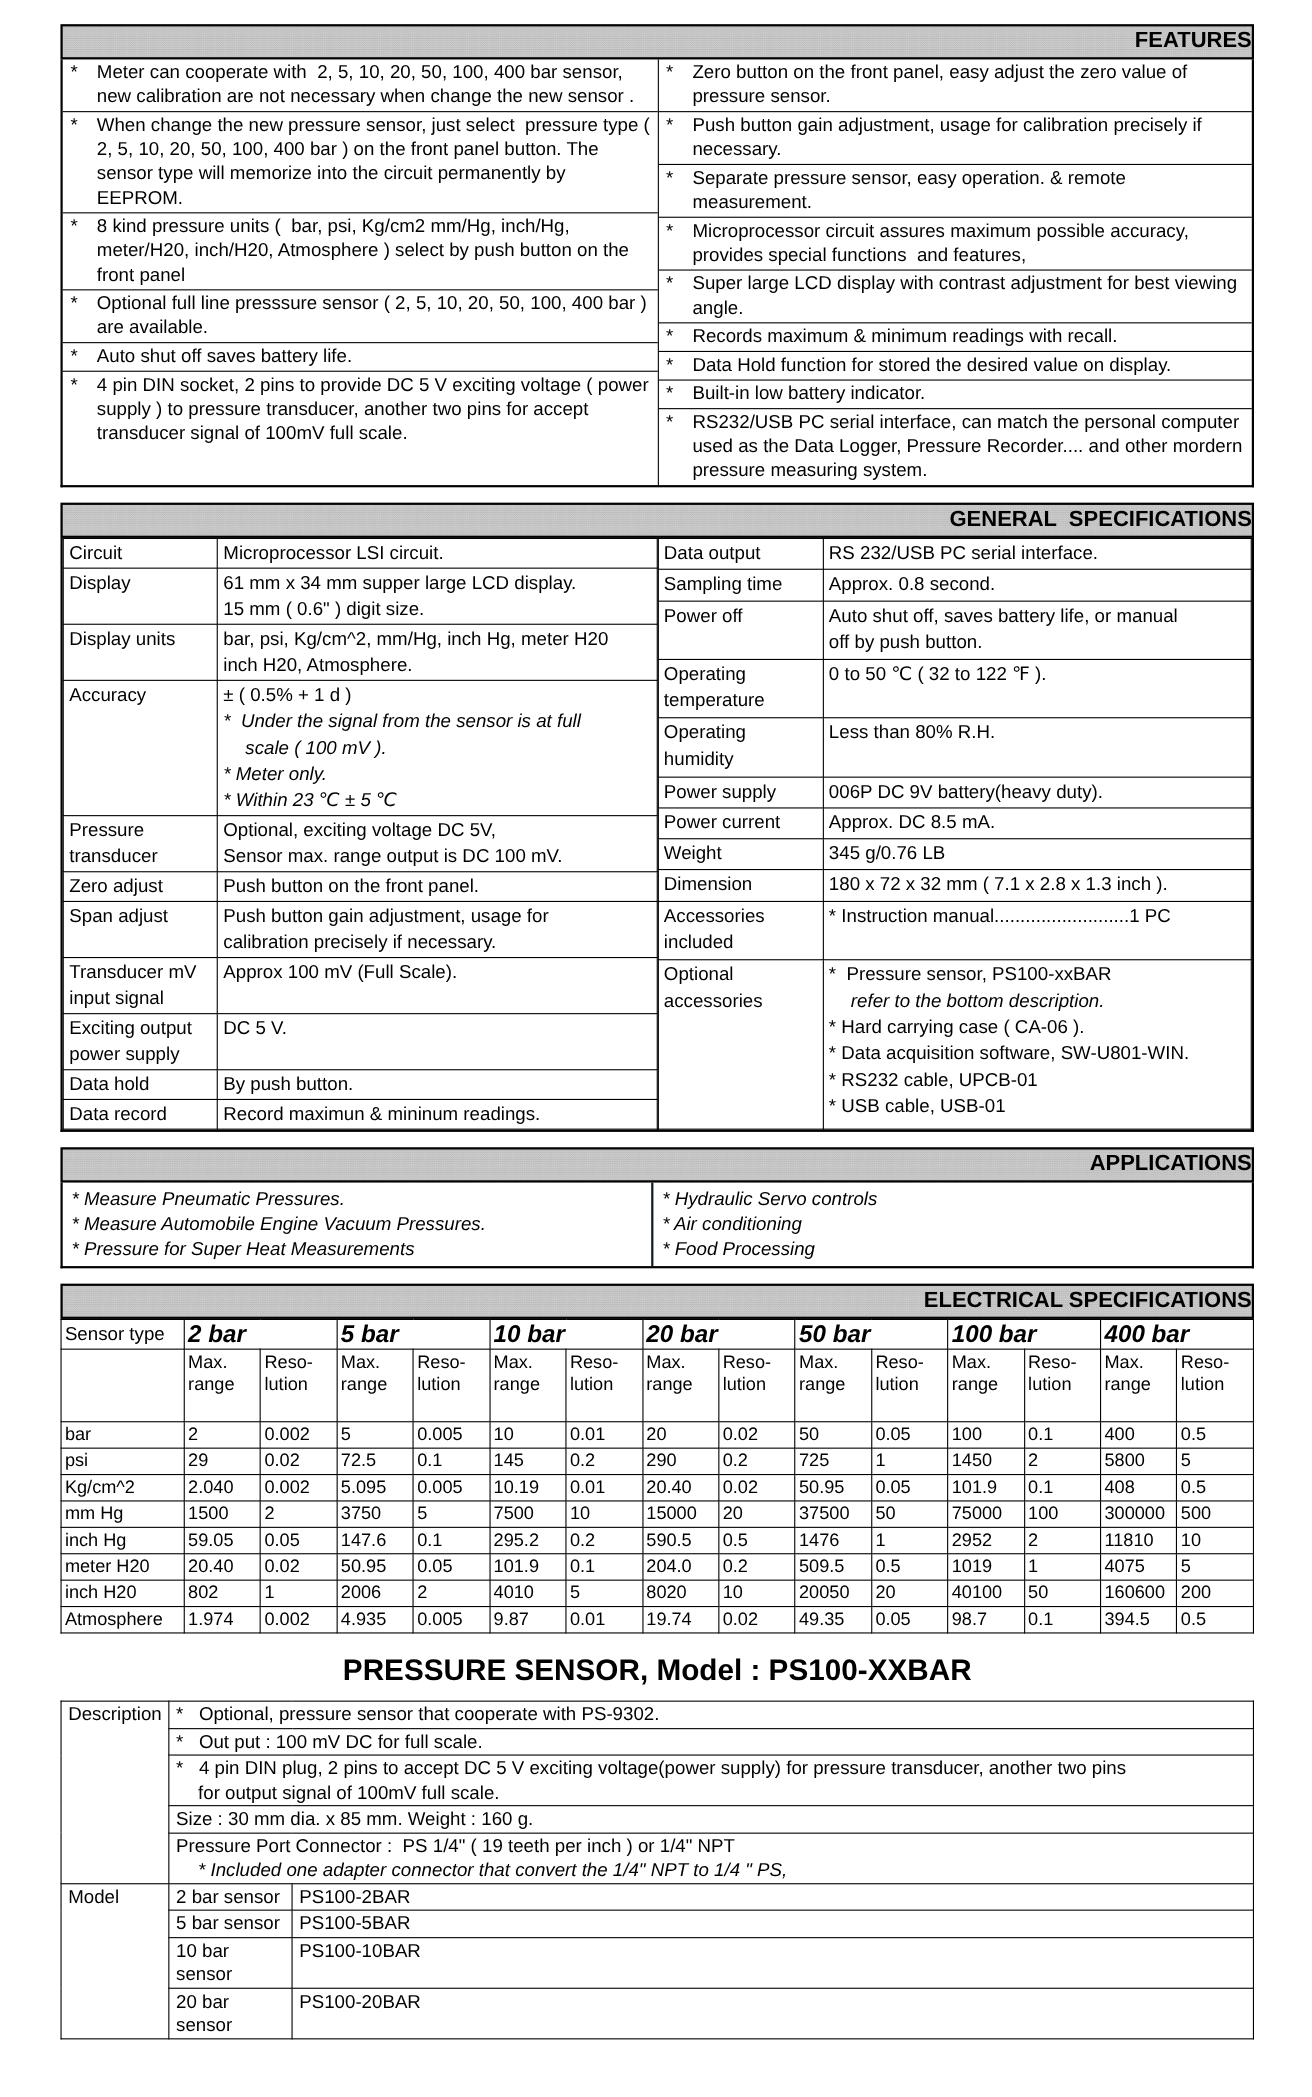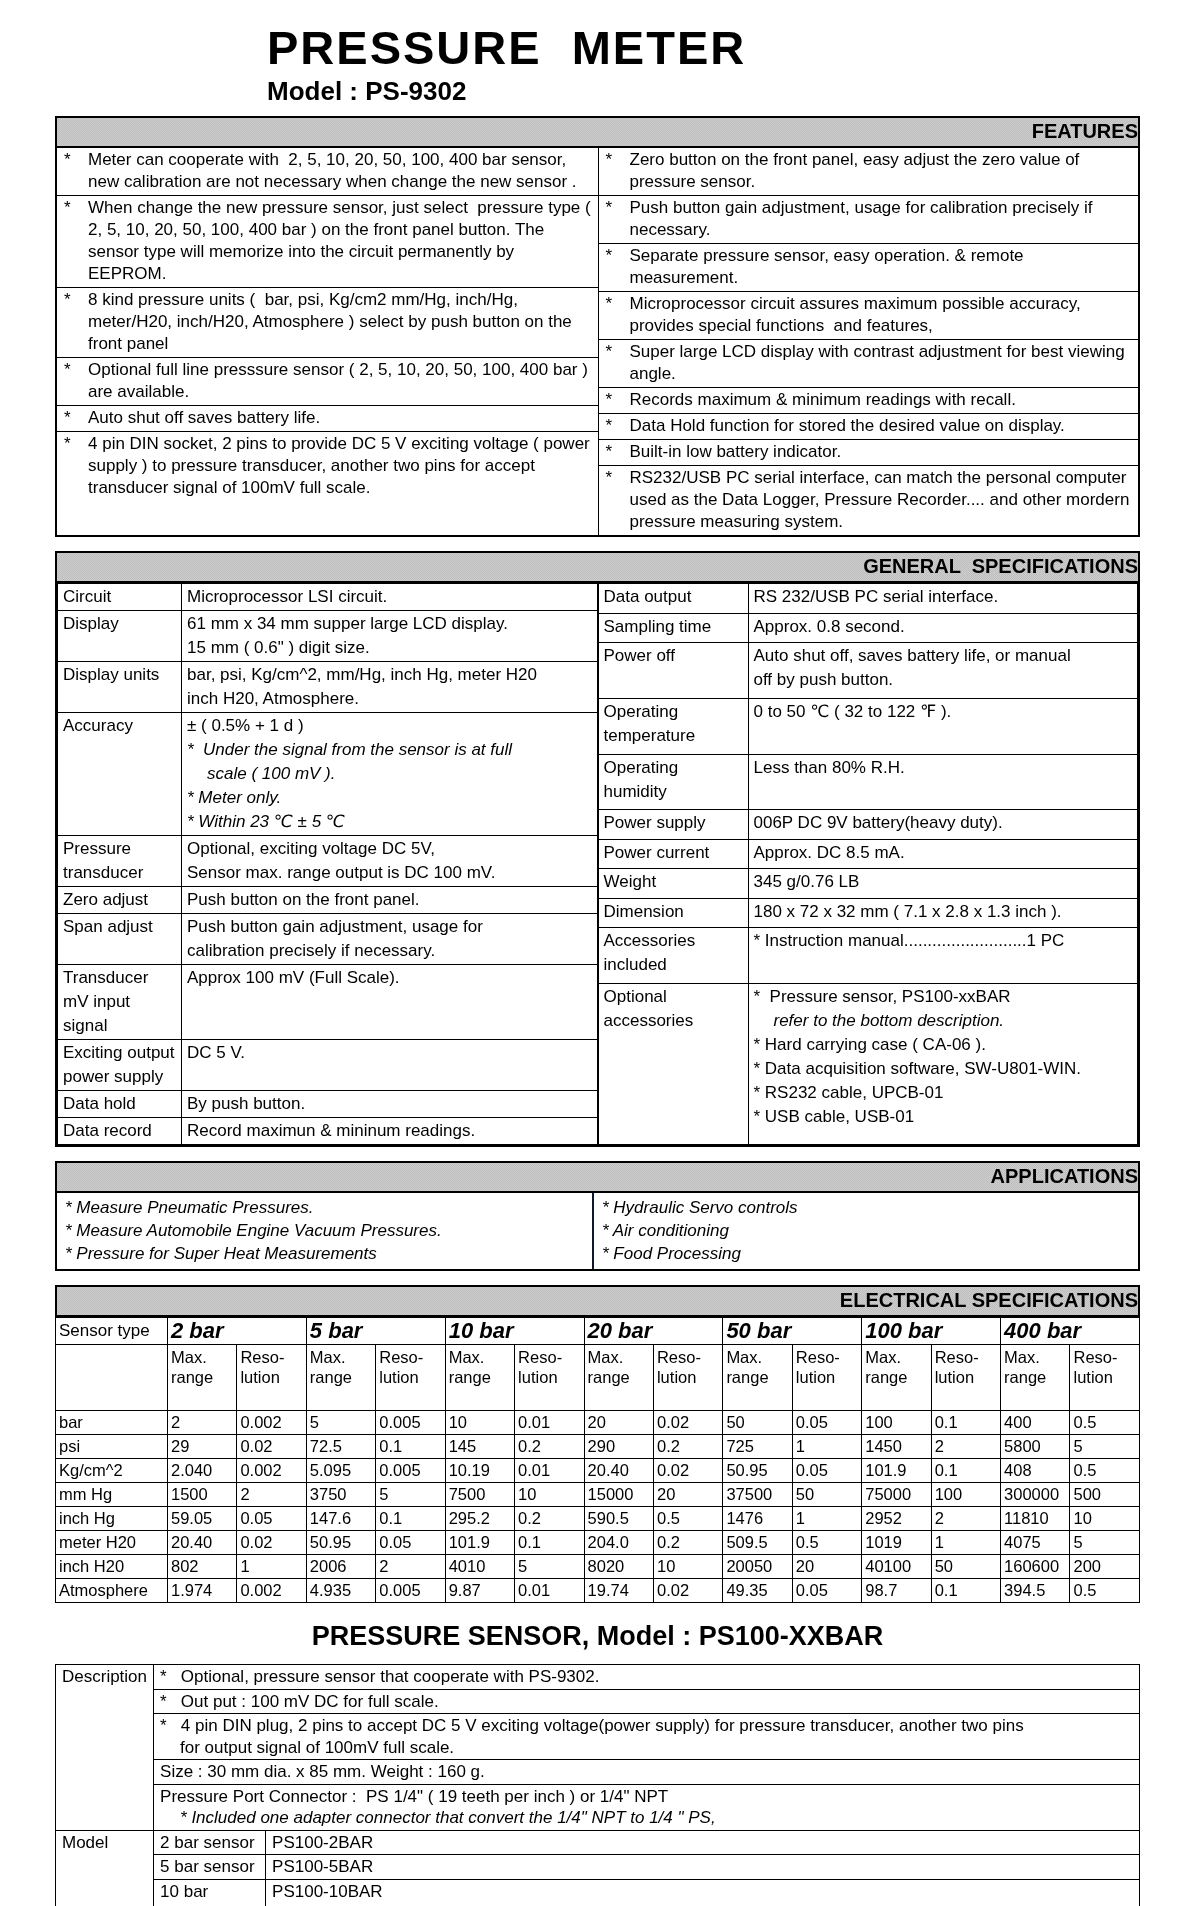--- a/index.html
+++ b/index.html
@@ -26,21 +26,21 @@
   .feat-col + .feat-col { border-left:1px solid #000; }
   .feat-item { display:flex; border-bottom:1px solid #000; padding:1px 4px 2px 7px; }
   .feat-item:last-child { border-bottom:none; }
   .star { flex:0 0 24px; }
   .ftext { flex:1; white-space:pre-wrap; }
 
   
   .gs-wrap { display:flex; align-items:stretch; border:2px solid #000; border-top:none; }
   .gs-table { border-collapse:collapse; width:50%; font-size:17px; }
   .gs-table td { border:1px solid #000; vertical-align:top; padding:1px 5px; line-height:24px; }
-  .gs-table td.sl { width:124px; }
+  .gs-table td.sl { width:140px; }
   .gs-table.gs-right td.sl { width:150px; }
   .sv div { white-space:pre-wrap; }
   .it { font-style:italic; }
   .ind { padding-left:20px; }
 
   
   .apps-body { display:flex; border:2px solid #000; border-top:none; font-style:italic;
     font-size:17px; line-height:23px; }
   .apps-left { width:537px; border-right:2px solid #0f172a; padding:3px 8px 4px; }
   .apps-right { flex:1; display:flex; padding:3px 8px 4px; }
@@ -64,24 +64,20 @@
   .ps-table td { border:1px solid #000; vertical-align:top; padding:1px 6px; line-height:21.5px; }
   .ps-table td div { white-space:pre-wrap; }
   .pslbl { width:88px; }
   .ps-sensor { width:112px; }
 </style>
 </head>
 <body>
 
 <div class="page">
 
-  <div class="title-block">
-    <div class="doc-title">PRESSURE  METER</div>
-    <div class="doc-model">Model : PS-9302</div>
-  </div>
 
   <div class="section">
     <div class="sec-header">FEATURES</div>
     <div class="feat-wrap">
       <ul class="feat-col" id="feat-left">
           <li class="feat-item">
             <span class="star">*</span>
             <span class="ftext">Meter can cooperate with  2, 5, 10, 20, 50, 100, 400 bar sensor, new calibration are not necessary when change the new sensor .</span>
           </li>
           <li class="feat-item">

